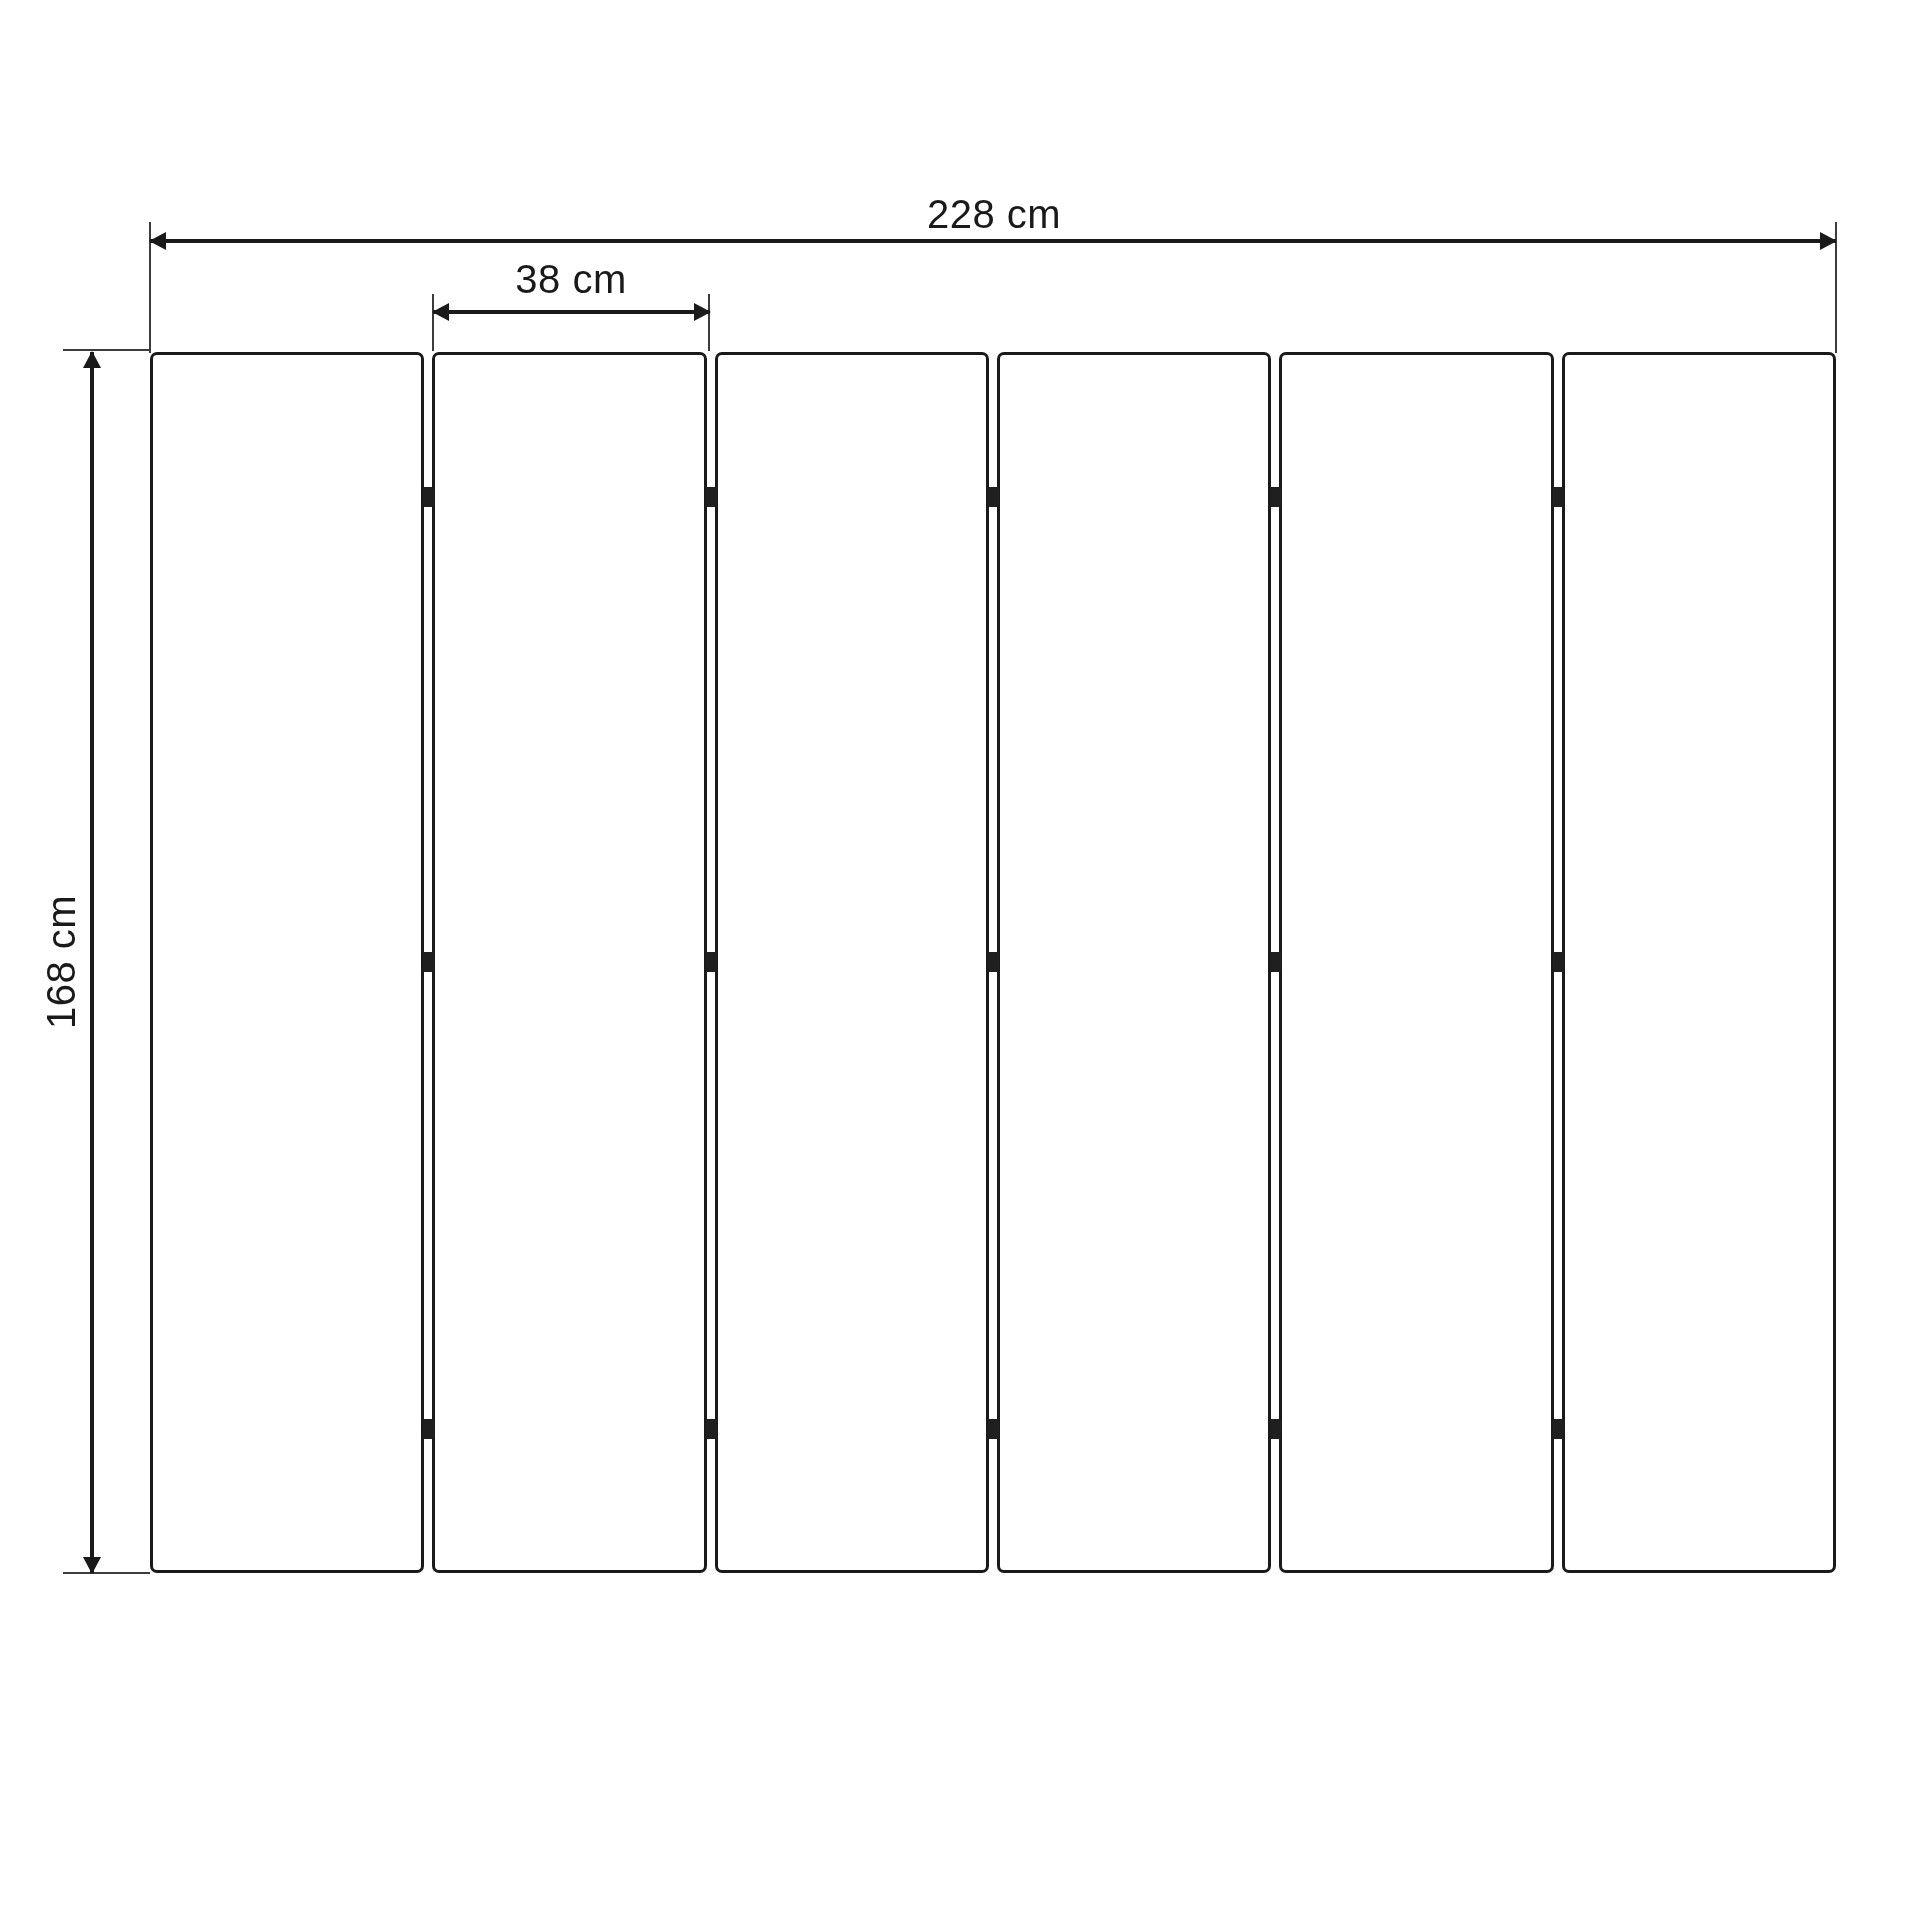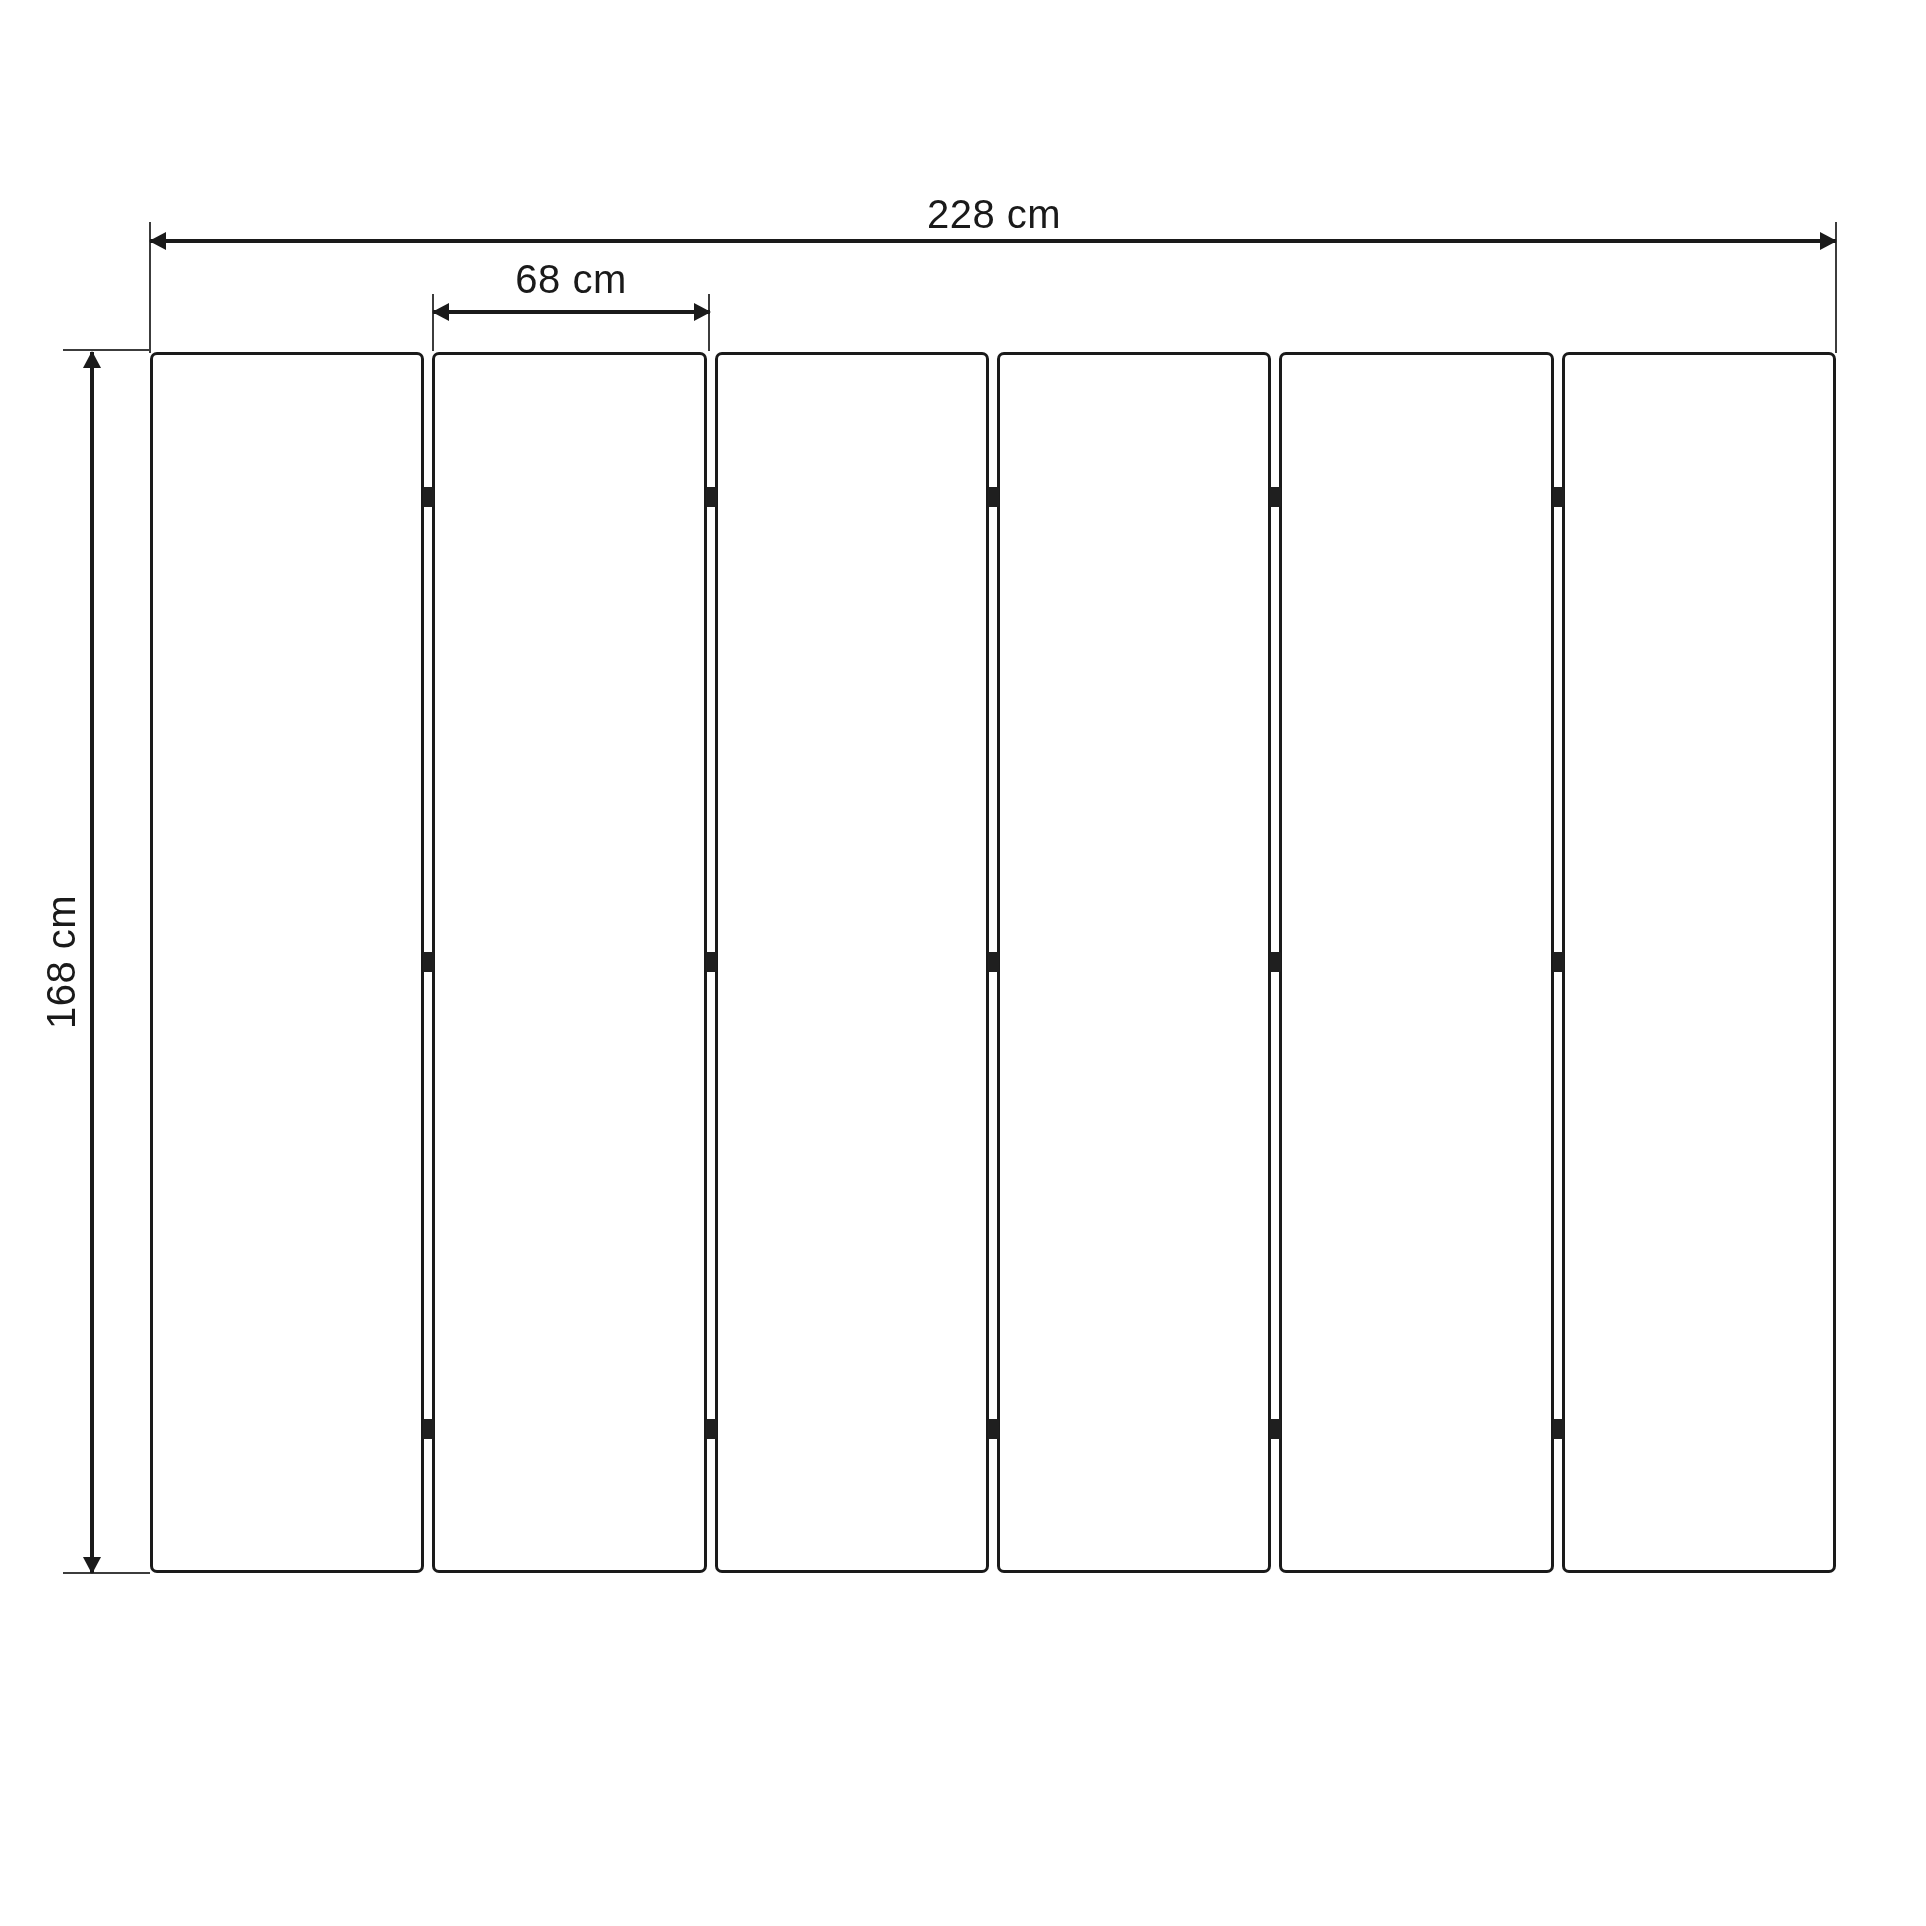--- a/index.html
+++ b/index.html
@@ -125,21 +125,21 @@
 <div class="canvas">
 
   <div class="ext-line v" style="left:149px; top:222px; height:131px;"></div>
   <div class="ext-line v" style="left:1835px; top:222px; height:131px;"></div>
   <div class="dim-line h" style="left:150px; top:239px; width:1686px;"></div>
   <div class="dim-label centered-x" style="left:994px; top:194px;">228 cm</div>
 
   <div class="ext-line v" style="left:432px; top:294px; height:57px;"></div>
   <div class="ext-line v" style="left:708px; top:294px; height:57px;"></div>
   <div class="dim-line h" style="left:433px; top:310px; width:277px;"></div>
-  <div class="dim-label centered-x" style="left:571px; top:259px;">68 cm</div>
+  <div class="dim-label centered-x" style="left:571px; top:259px;">38 cm</div>
 
   <div class="ext-line h" style="left:63px; top:349px; width:87px;"></div>
   <div class="ext-line h" style="left:63px; top:1572px; width:87px;"></div>
   <div class="dim-line v" style="left:90px; top:352px; height:1221px;"></div>
   <div class="dim-label rotated" style="left:61px; top:962px;">168 cm</div>
 
   <div class="panel-row">
       <div class="panel"></div>
       <div class="panel"></div>
       <div class="panel"></div>

